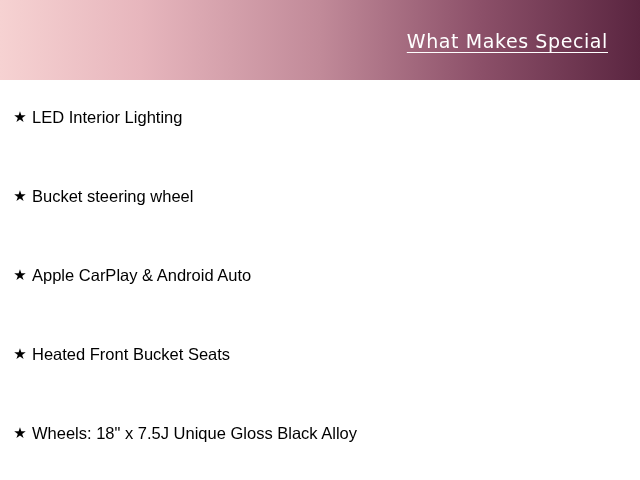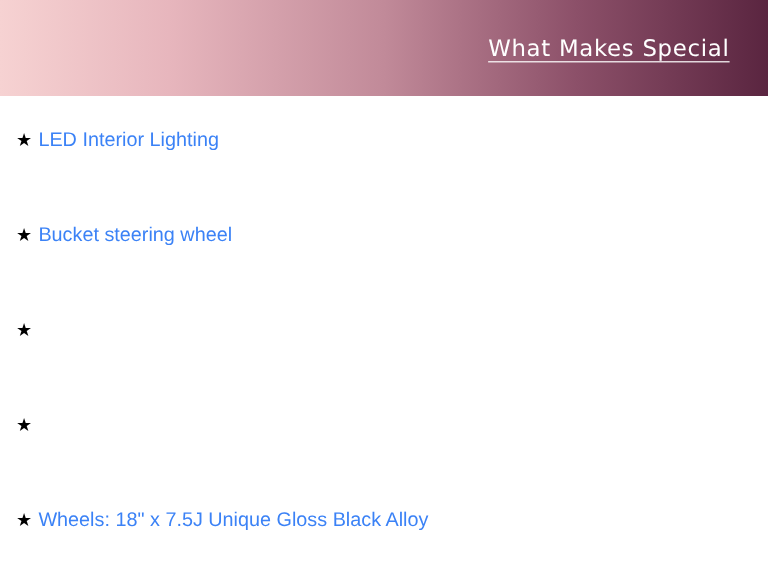--- a/index.html
+++ b/index.html
@@ -63,21 +63,21 @@
   .bullet-marker {
     width: 24px;
     flex: 0 0 24px;
     color: #000000;
     font-size: 15px;
     line-height: 22px;
     text-align: center;
     font-family: "DejaVu Sans", sans-serif;
   }
   .bullet-text {
-    color: #3b82f6;
+    color: #000000;
     font-size: 16.5px;
     line-height: 22px;
     font-family: "Liberation Sans", sans-serif;
     white-space: nowrap;
   }
 </style>
 </head>
 <body>
 
 <div class="slide">
@@ -93,24 +93,26 @@
       <span class="bullet-text">LED Interior Lighting</span>
     </li>
 
     <li class="bullet-item">
       <span class="bullet-marker">★</span>
       <span class="bullet-text">Bucket steering wheel</span>
     </li>
 
     <li class="bullet-item">
       <span class="bullet-marker">★</span>
+      <span class="bullet-text">Apple CarPlay &amp; Android Auto</span>
     </li>
 
     <li class="bullet-item">
       <span class="bullet-marker">★</span>
+      <span class="bullet-text">Heated Front Bucket Seats</span>
     </li>
 
     <li class="bullet-item">
       <span class="bullet-marker">★</span>
       <span class="bullet-text">Wheels: 18" x 7.5J Unique Gloss Black Alloy</span>
     </li>
 
   </ul>
 
 </div>

